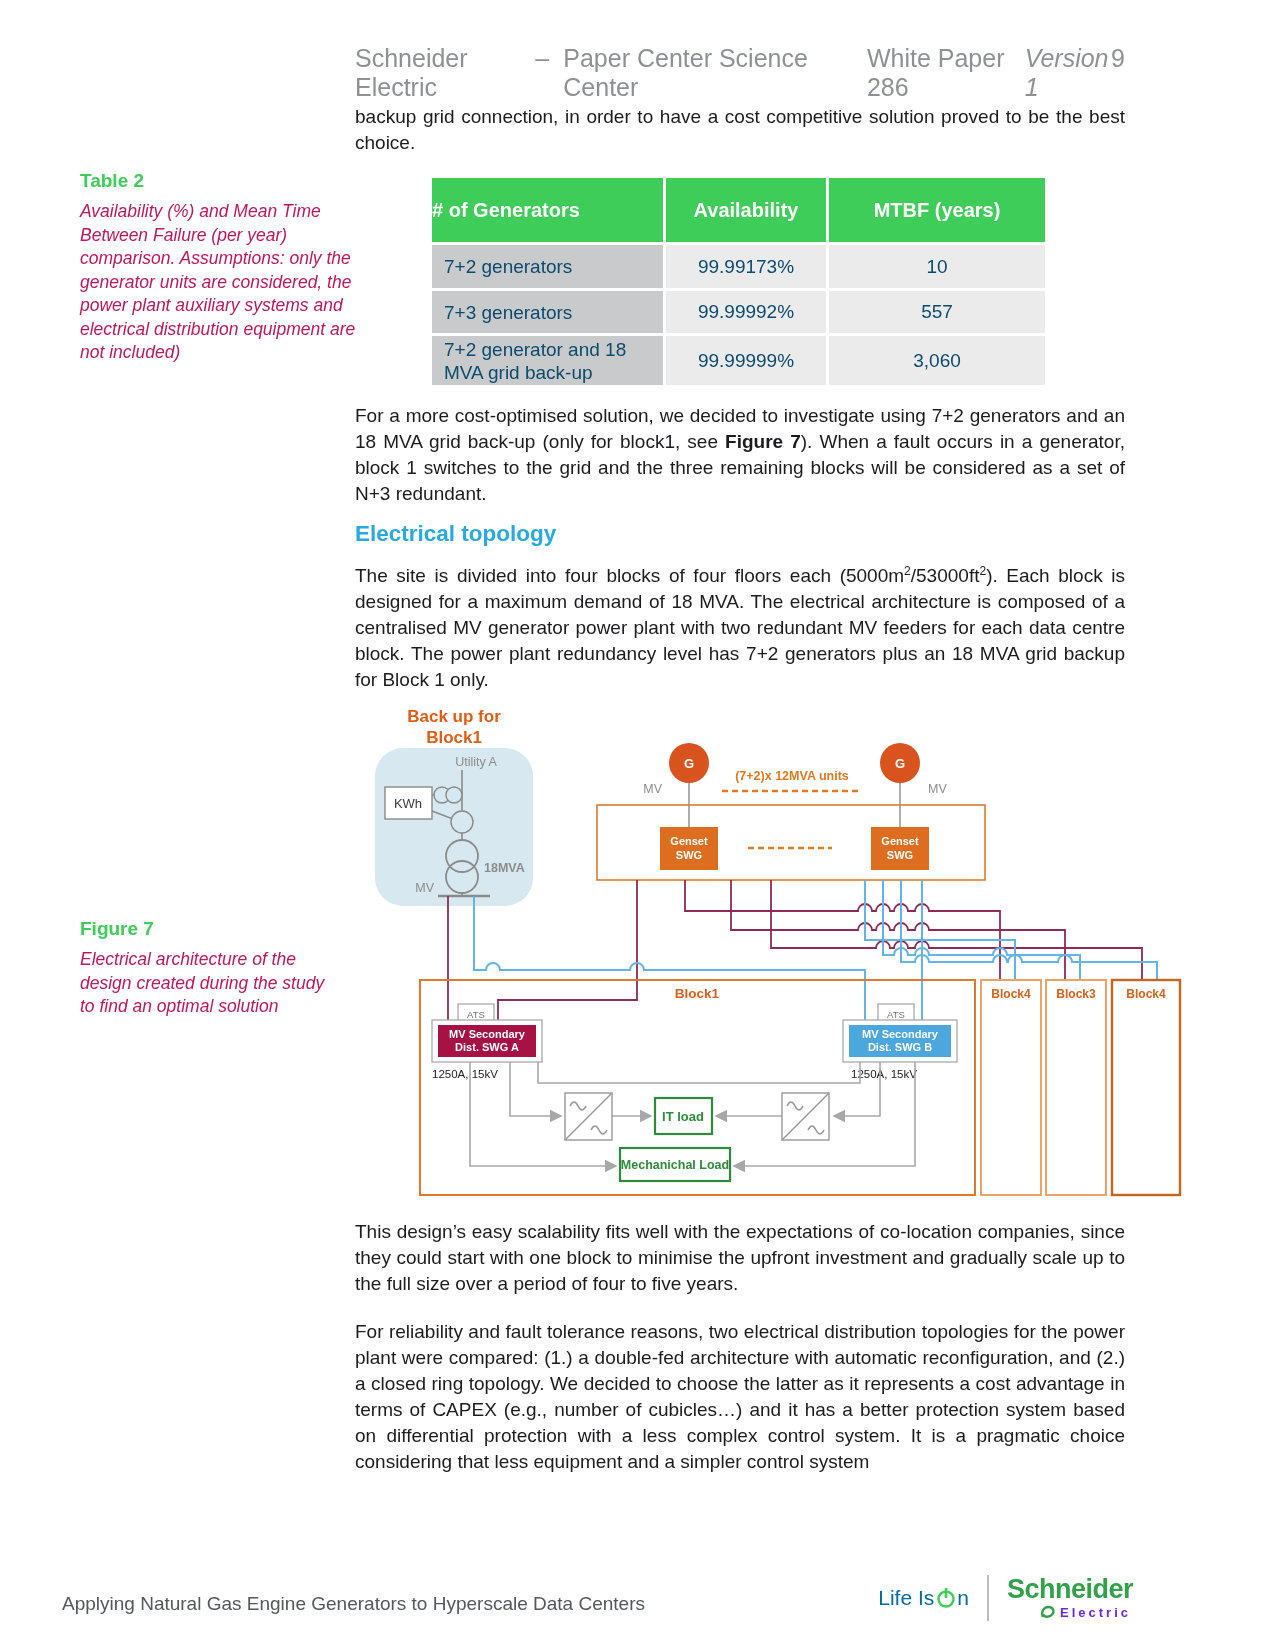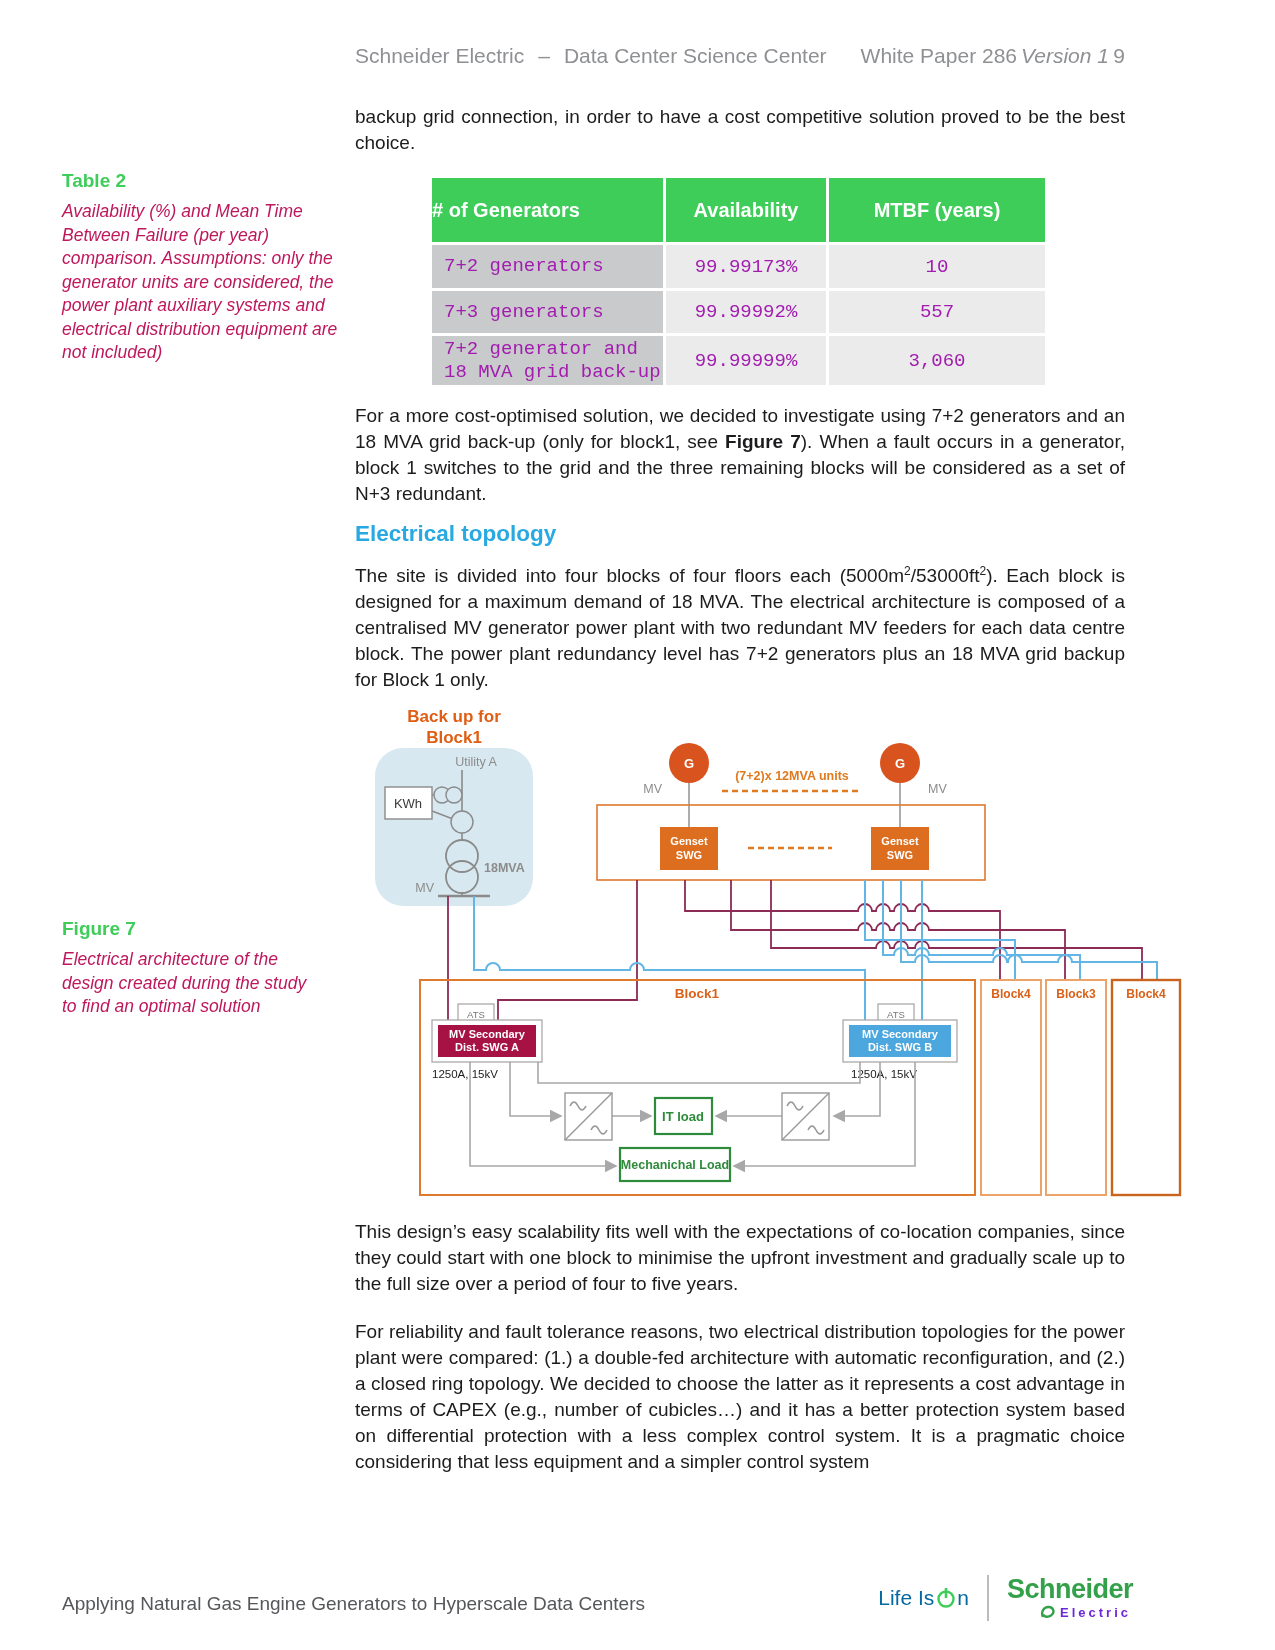--- a/index.html
+++ b/index.html
@@ -1,45 +1,45 @@
 <!DOCTYPE html>
 <html><head>
 <meta charset="utf-8">
 <style>
   html,body{margin:0;padding:0;background:#ffffff;}
   .page{position:relative;width:1275px;height:1650px;background:#fff;overflow:hidden;
         font-family:"Liberation Sans",sans-serif;color:#1d1d1f;}
   
   .hdr{position:absolute;left:355px;top:44px;width:770px;display:flex;align-items:baseline;
-       font-size:21px;color:#8e9093;}
+       font-size:25px;color:#8e9093;}
   .hdr .dash{margin:0 14px;}
   .hdr .wp{margin-left:34px;}
   .hdr .ver{margin-left:4px;font-style:italic;}
   .hdr .pg{margin-left:auto;}
   
   .para{position:absolute;left:355px;width:770px;font-size:19px;line-height:26px;
         text-align:justify;color:#1c1c1e;}
   .bold{font-weight:bold;}
   sup{font-size:12px;line-height:0;}
   
-  .capcol{position:absolute;left:62px;width:288px;}
+  .capcol{position:absolute;left:80px;width:288px;}
   .captitle{color:#3dcd58;font-weight:bold;font-size:19px;margin:0 0 2px 0;}
   .captext{font-style:italic;color:#be185d;font-size:17.5px;line-height:23.5px;margin-top:8px;}
   .capcol.fig{width:245px;}
   
   .h2{position:absolute;left:355px;font-size:22.5px;font-weight:bold;color:#29a9e1;}
   
   .tbl{position:absolute;left:432px;top:178px;width:613px;display:grid;
        grid-template-columns:231px 160px 216px;grid-template-rows:64px 43px 42px 49px;
        gap:3px;background:#fff;}
   .tbl .hc{background:#3dcd58;color:#fff;font-weight:bold;font-size:20px;
            display:flex;align-items:center;}
   .tbl .hc.first{padding-left:0;}
   .tbl .hc.cen{justify-content:center;}
-  .tbl .c{font-size:19px;color:#a21caf;display:flex;align-items:center;font-family:Liberation Mono, monospace;}
+  .tbl .c{font-size:19px;color:#0c4a6e;display:flex;align-items:center;}
   .tbl .c.g1{background:#c9cacc;padding-left:12px;line-height:23px;}
   .tbl .c.g2{background:#ebebec;justify-content:center;}
   
   .ftitle{position:absolute;left:62px;top:1593px;font-size:19px;color:#55575a;}
   .fright{position:absolute;right:142px;top:1575px;display:flex;align-items:center;gap:18px;}
   .lifeis{display:flex;align-items:center;color:#0369a1;font-size:21px;}
   .fdiv{width:2px;height:46px;background:#b9bbbd;}
   .selogo{display:flex;flex-direction:column;align-items:flex-end;line-height:1;}
   .sename{color:#2f9e44;font-weight:bold;font-size:27px;letter-spacing:-0.5px;
           color:#33a04a;}
@@ -61,21 +61,21 @@
   .f-units{fill:#e07a1f;font-weight:bold;font-size:12.5px;}
 </style>
 </head>
 <body>
 
 <div class="page">
 
   <div class="hdr">
     <span>Schneider Electric</span>
     <span class="dash">–</span>
-    <span>Data Center Science Center</span>
+    <span>Paper Center Science Center</span>
     <span class="wp">White Paper 286</span>
     <span class="ver">Version 1</span>
     <span class="pg">9</span>
   </div>
 
   <div class="para" style="top:104px;">backup grid connection, in order to have a cost competitive solution proved to be the best choice.</div>
 
   <div class="capcol" style="top:170px;">
     <p class="captitle">Table 2</p>
     <div class="captext">Availability (%) and Mean Time Between Failure (per year) comparison. Assumptions: only the generator units are considered, the power plant auxiliary systems and electrical distribution equipment are not included)</div>

